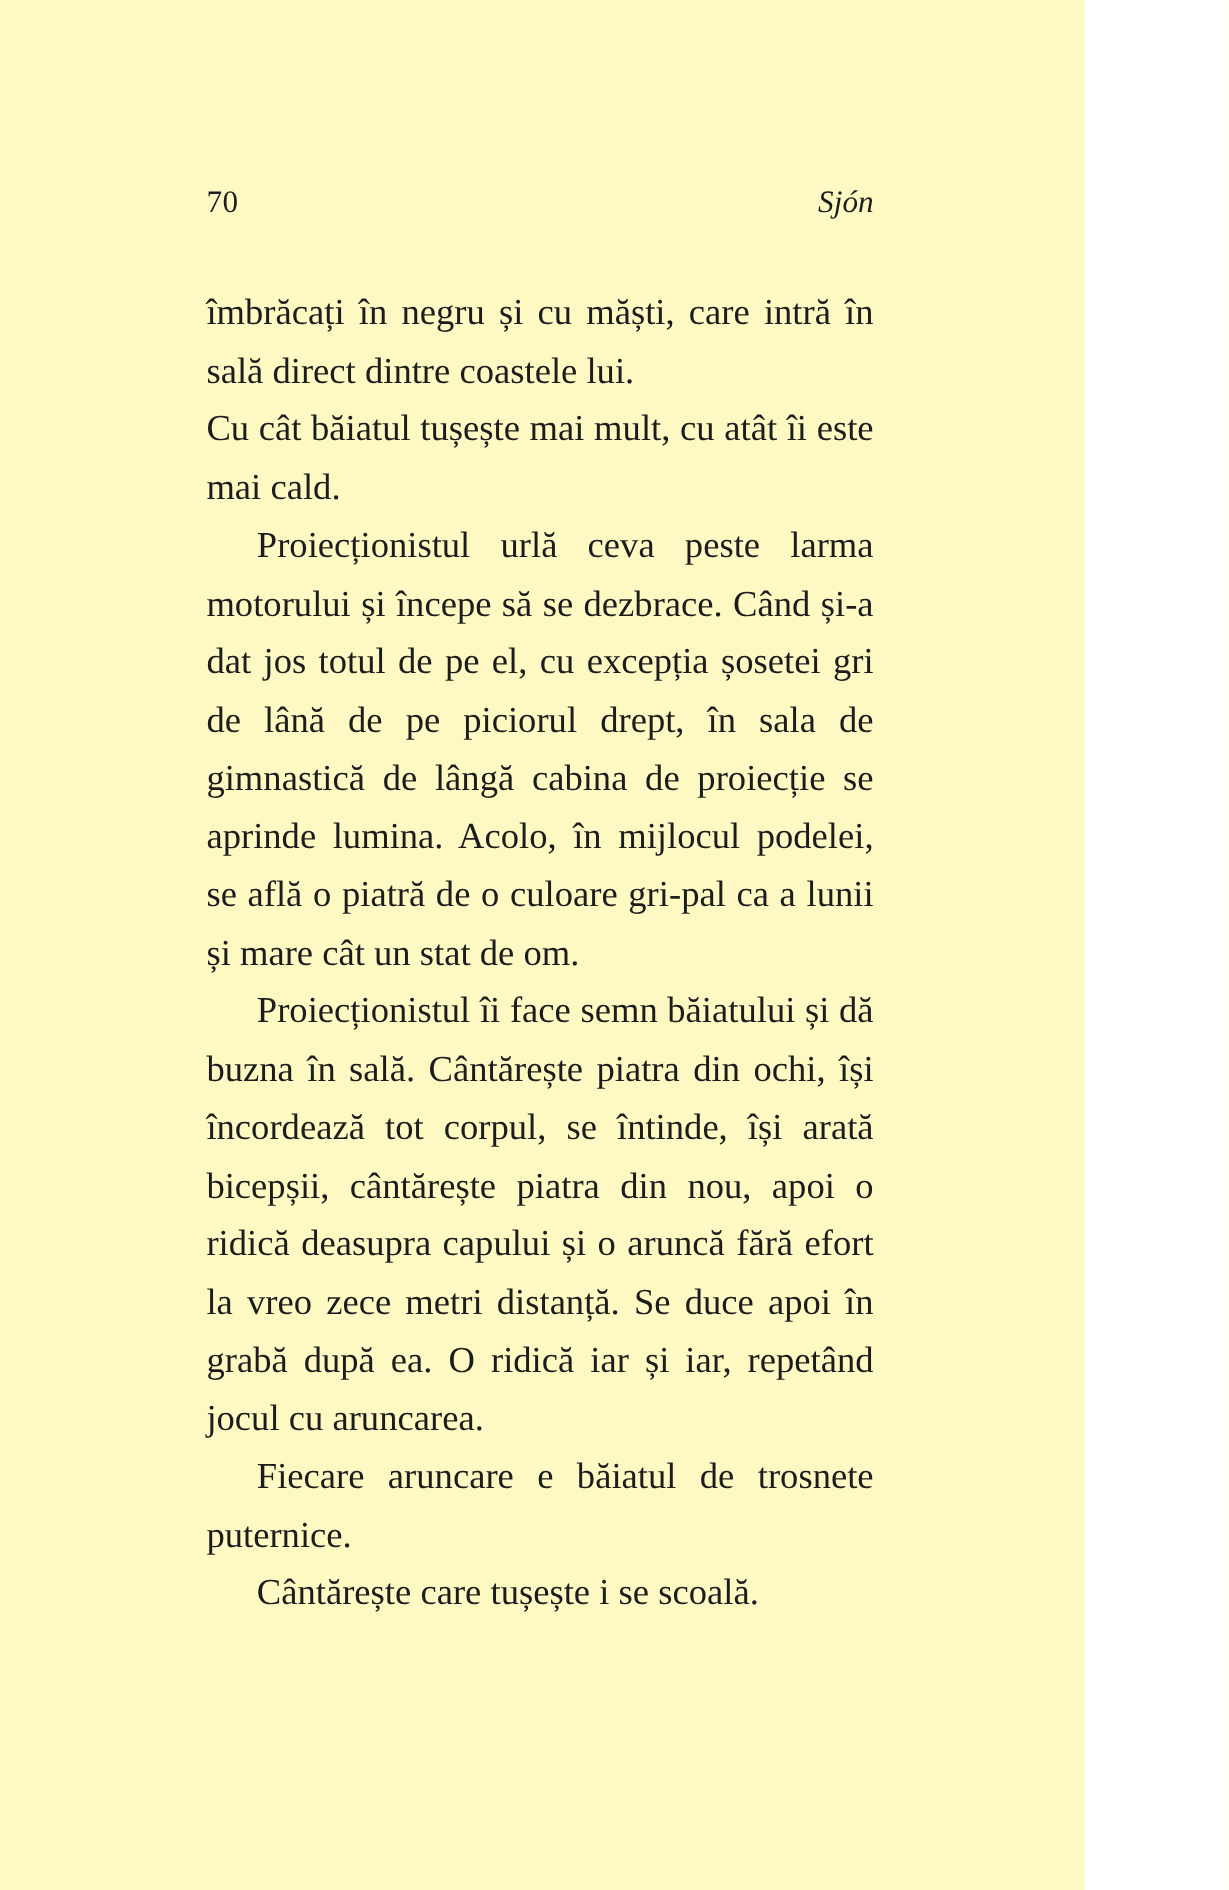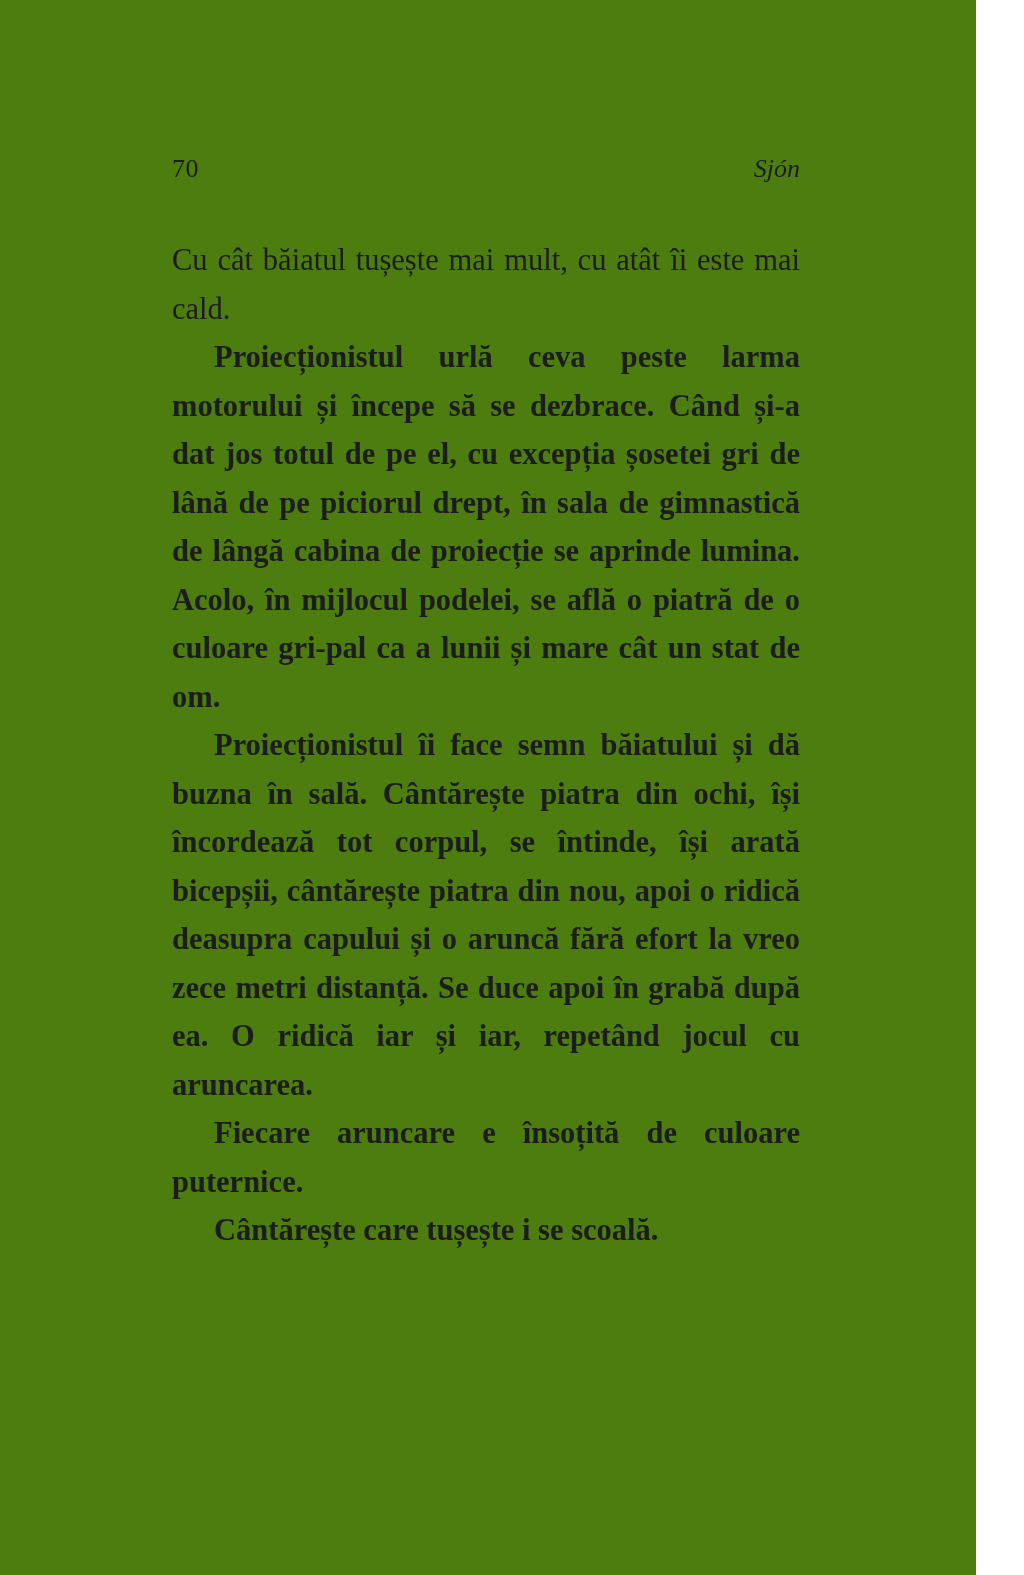--- a/index.html
+++ b/index.html
@@ -9,24 +9,24 @@
   body {
     width: 1024px;
     height: 1575px;
     background: #ffffff;
     font-family: "Liberation Serif", "DejaVu Serif", serif;
     color: #1c1c1c;
     overflow: hidden;
   }
   .page {
     box-sizing: border-box;
-    width: 976px;
+    width: 904px;
     height: 1575px;
     padding: 112px 176px 47px 172px;
-    background: #4d7c0f;
+    background: #fef9c3;
   }
   .running-header {
     display: flex;
     justify-content: space-between;
     align-items: baseline;
     font-size: 26px;
     line-height: 1.2;
   }
   .running-header .folio {
     font-style: normal;
@@ -44,36 +44,36 @@
     text-justify: inter-word;
     hyphens: auto;
     -webkit-hyphens: auto;
   }
   .body-text p {
     margin: 0;
     padding: 0;
   }
   .body-text p.indent {
     text-indent: 42px;
-    font-weight: bold;
   }
   .body-text p.section-gap {
   }
 </style>
 </head>
 <body>
 
 <div class="page">
 
   <div class="running-header">
     <span class="folio">70</span>
     <span class="head">Sjón</span>
   </div>
 
   <div class="body-text">
+    <p>îmbrăcați în negru și cu măști, care intră în sală direct dintre coastele lui.</p>
     <p class="section-gap">Cu cât băiatul tușește mai mult, cu atât îi este mai cald.</p>
     <p class="indent">Proiecționistul urlă ceva peste larma motorului și începe să se dezbrace. Când și-a dat jos totul de pe el, cu excepția șosetei gri de lână de pe piciorul drept, în sala de gimnastică de lângă cabina de proiecție se aprinde lumina. Acolo, în mijlocul podelei, se află o piatră de o culoare gri-pal ca a lunii și mare cât un stat de om.</p>
     <p class="indent">Proiecționistul îi face semn băiatului și dă buzna în sală. Cântărește piatra din ochi, își încordează tot corpul, se întinde, își arată bicepșii, cântărește piatra din nou, apoi o ridică deasupra capului și o aruncă fără efort la vreo zece metri distanță. Se duce apoi în grabă după ea. O ridică iar și iar, repetând jocul cu aruncarea.</p>
-    <p class="indent">Fiecare aruncare e însoțită de culoare puternice.</p>
+    <p class="indent">Fiecare aruncare e băiatul de trosnete puternice.</p>
     <p class="indent">Cântărește care tușește i se scoală.</p>
   </div>
 
 </div>
 
 </body></html>

